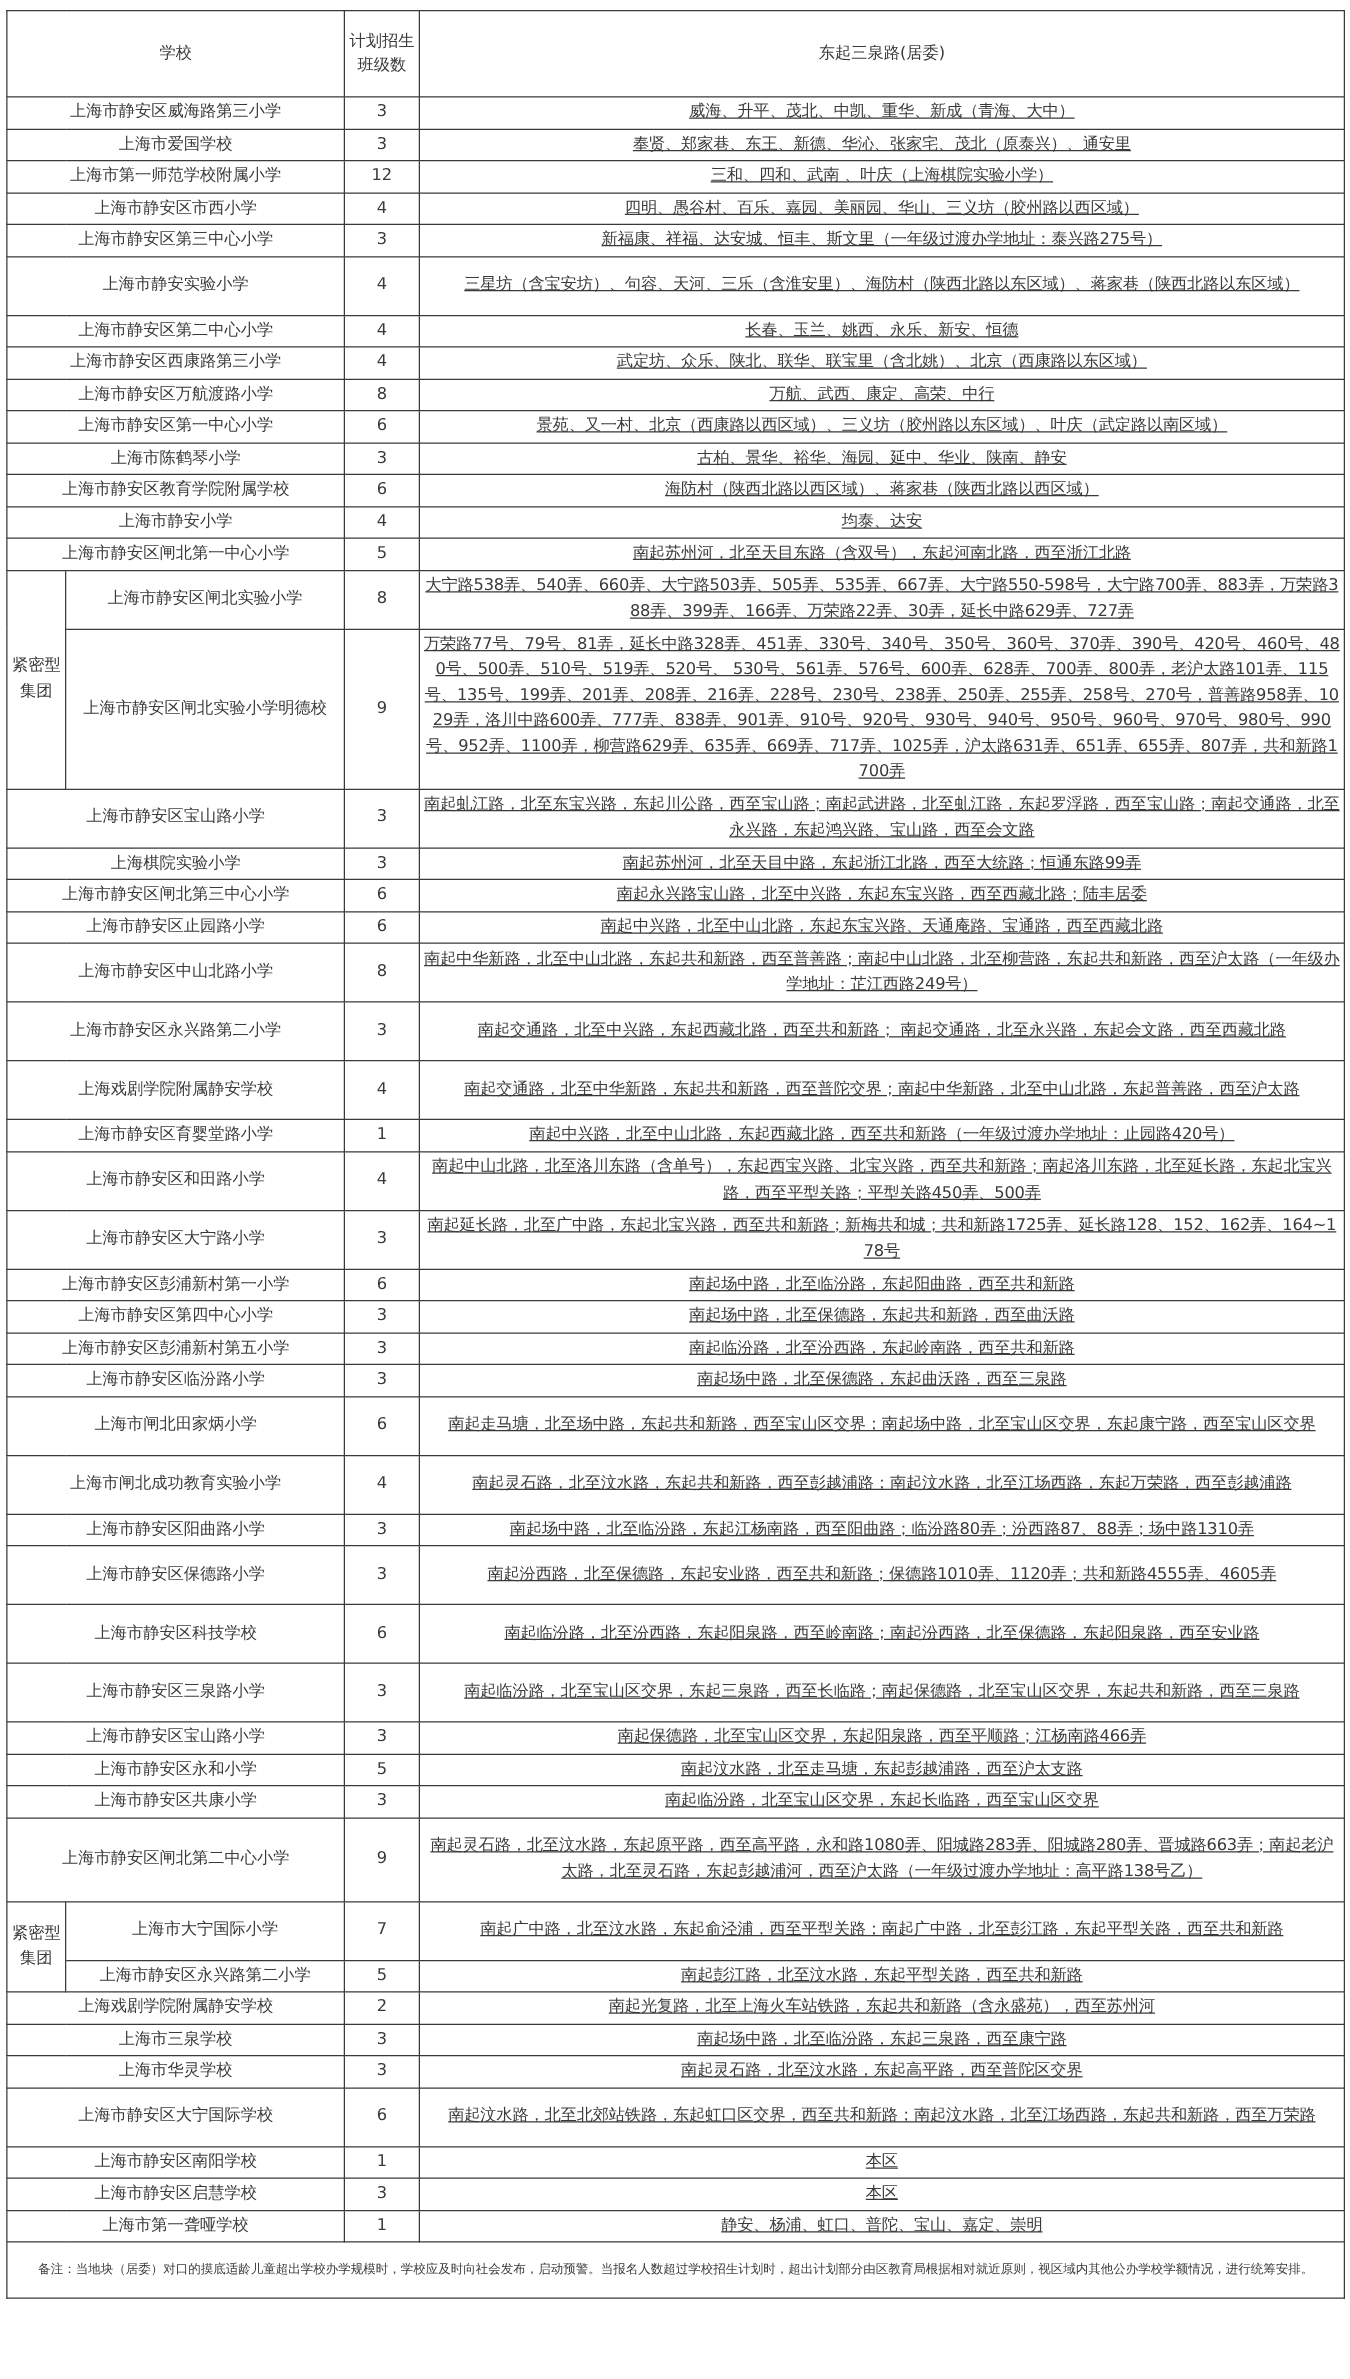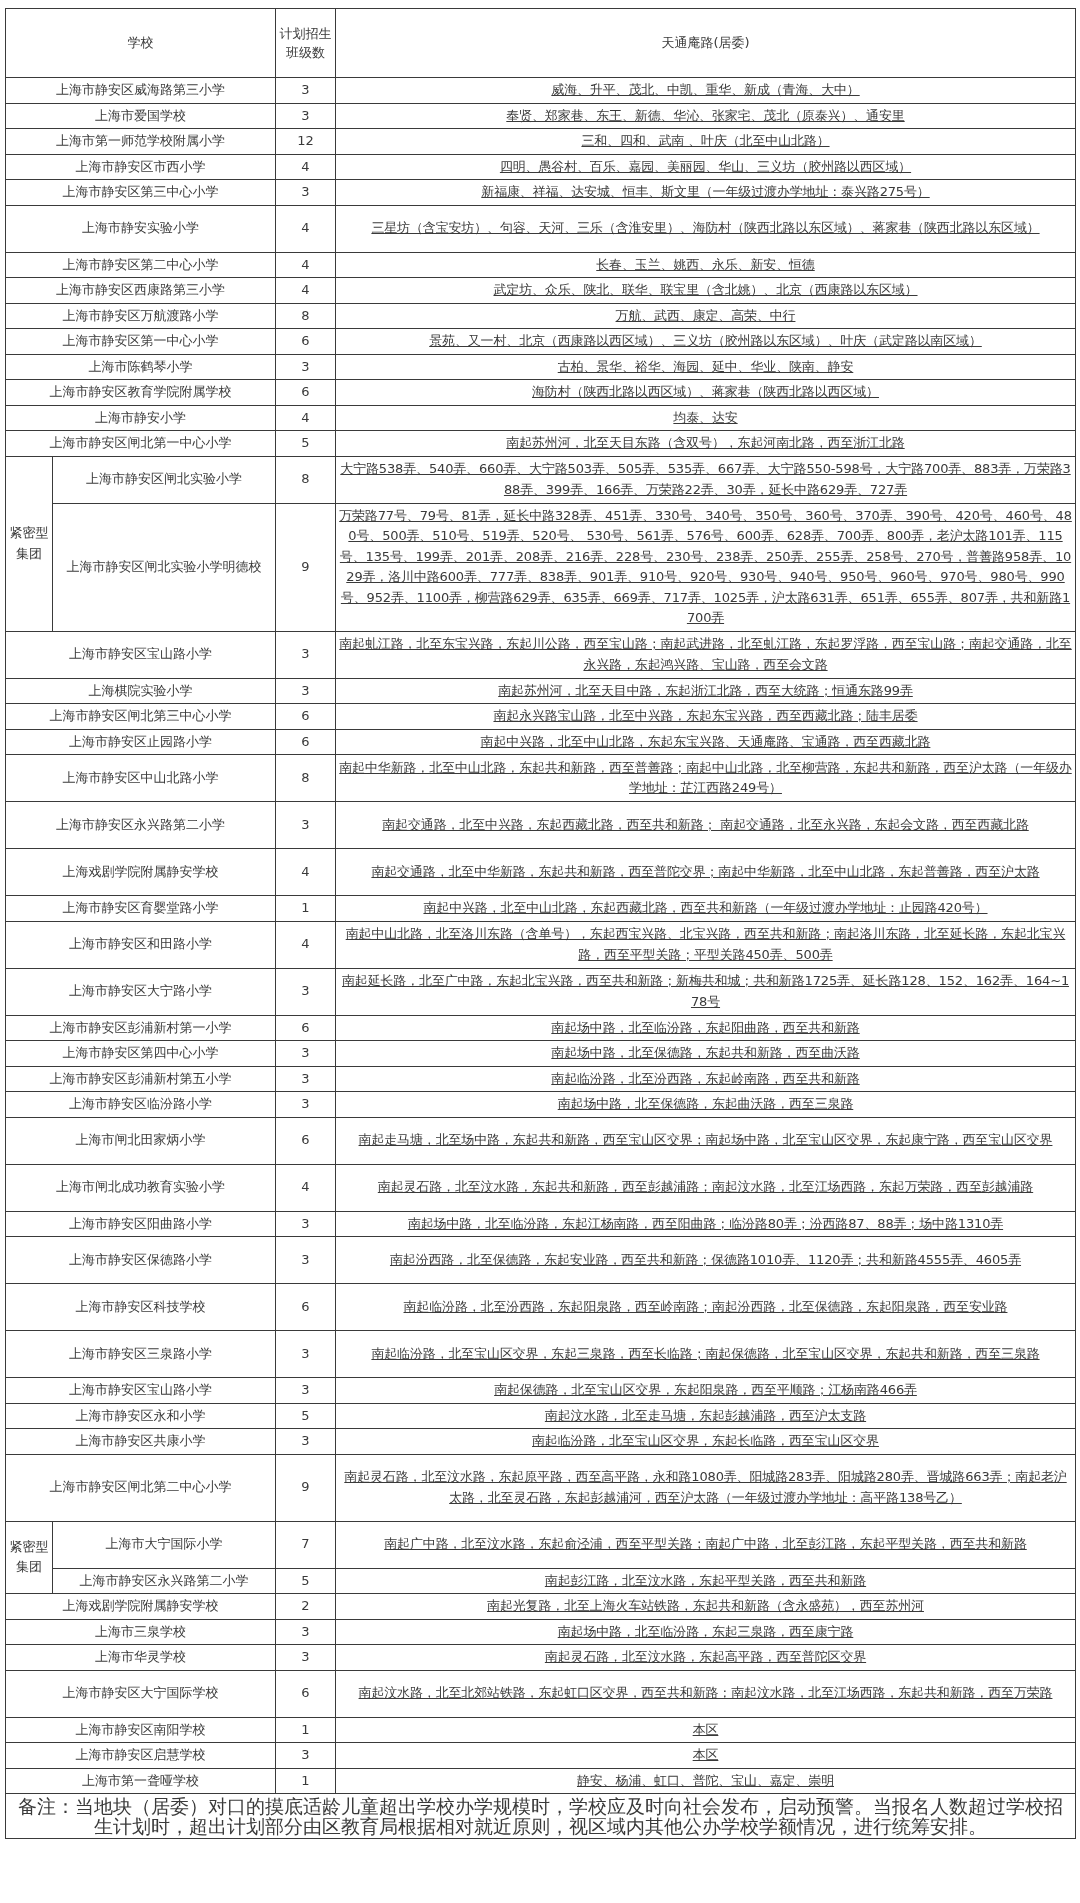--- a/index.html
+++ b/index.html
@@ -12,55 +12,55 @@
     font-weight: normal; font-size: 13px; line-height: 20.5px; padding: 1px 2px;
     color: #3a3a3a; word-break: break-all;
   }
   th.h-school { height: 66px; }
   .addr { font-size: 12.6px; letter-spacing: -0.15px; text-decoration: underline; }
   .grp { font-size: 13px; line-height: 22px; padding: 0 3px; }
   tr.r1 td { height: 22.5px; }
   tr.r2 td { height: 44px; }
   tr.r3 td { height: 64px; }
   tr.r6 td { height: 125px; margin-top: 12px; }
-  tr.note td { text-align: center; height: 44px; padding: 0 8px; font-size: 19px; }
+  tr.note td { text-align: center; height: 44px; padding: 0 8px; font-size: 10px; }
 </style>
 </head>
 <body>
 
 <table class="main">
   <colgroup>
     <col style="width:47px">
     <col style="width:223px">
     <col style="width:60px">
     <col style="width:740px">
   </colgroup>
   <thead>
     <tr>
       <th class="h-school" colspan="2">学校</th>
       <th style="line-height:19px;">计划招生班级数</th>
-      <th>天通庵路(居委)</th>
+      <th>东起三泉路(居委)</th>
     </tr>
   </thead>
   <tbody id="tbody">
 
     <tr class="r1">
         <td colspan="2">上海市静安区威海路第三小学</td>
         <td>3</td>
         <td class="addr">威海、升平、茂北、中凯、重华、新成（青海、大中）</td>
       </tr>
     <tr class="r1">
         <td colspan="2">上海市爱国学校</td>
         <td>3</td>
         <td class="addr">奉贤、郑家巷、东王、新德、华沁、张家宅、茂北（原泰兴）、通安里</td>
       </tr>
     <tr class="r1">
         <td colspan="2">上海市第一师范学校附属小学</td>
         <td>12</td>
-        <td class="addr">三和、四和、武南 、叶庆（北至中山北路）</td>
+        <td class="addr">三和、四和、武南 、叶庆（上海棋院实验小学）</td>
       </tr>
     <tr class="r1">
         <td colspan="2">上海市静安区市西小学</td>
         <td>4</td>
         <td class="addr">四明、愚谷村、百乐、嘉园、美丽园、华山、三义坊（胶州路以西区域）</td>
       </tr>
     <tr class="r1">
         <td colspan="2">上海市静安区第三中心小学</td>
         <td>3</td>
         <td class="addr">新福康、祥福、达安城、恒丰、斯文里（一年级过渡办学地址：泰兴路275号）</td>

